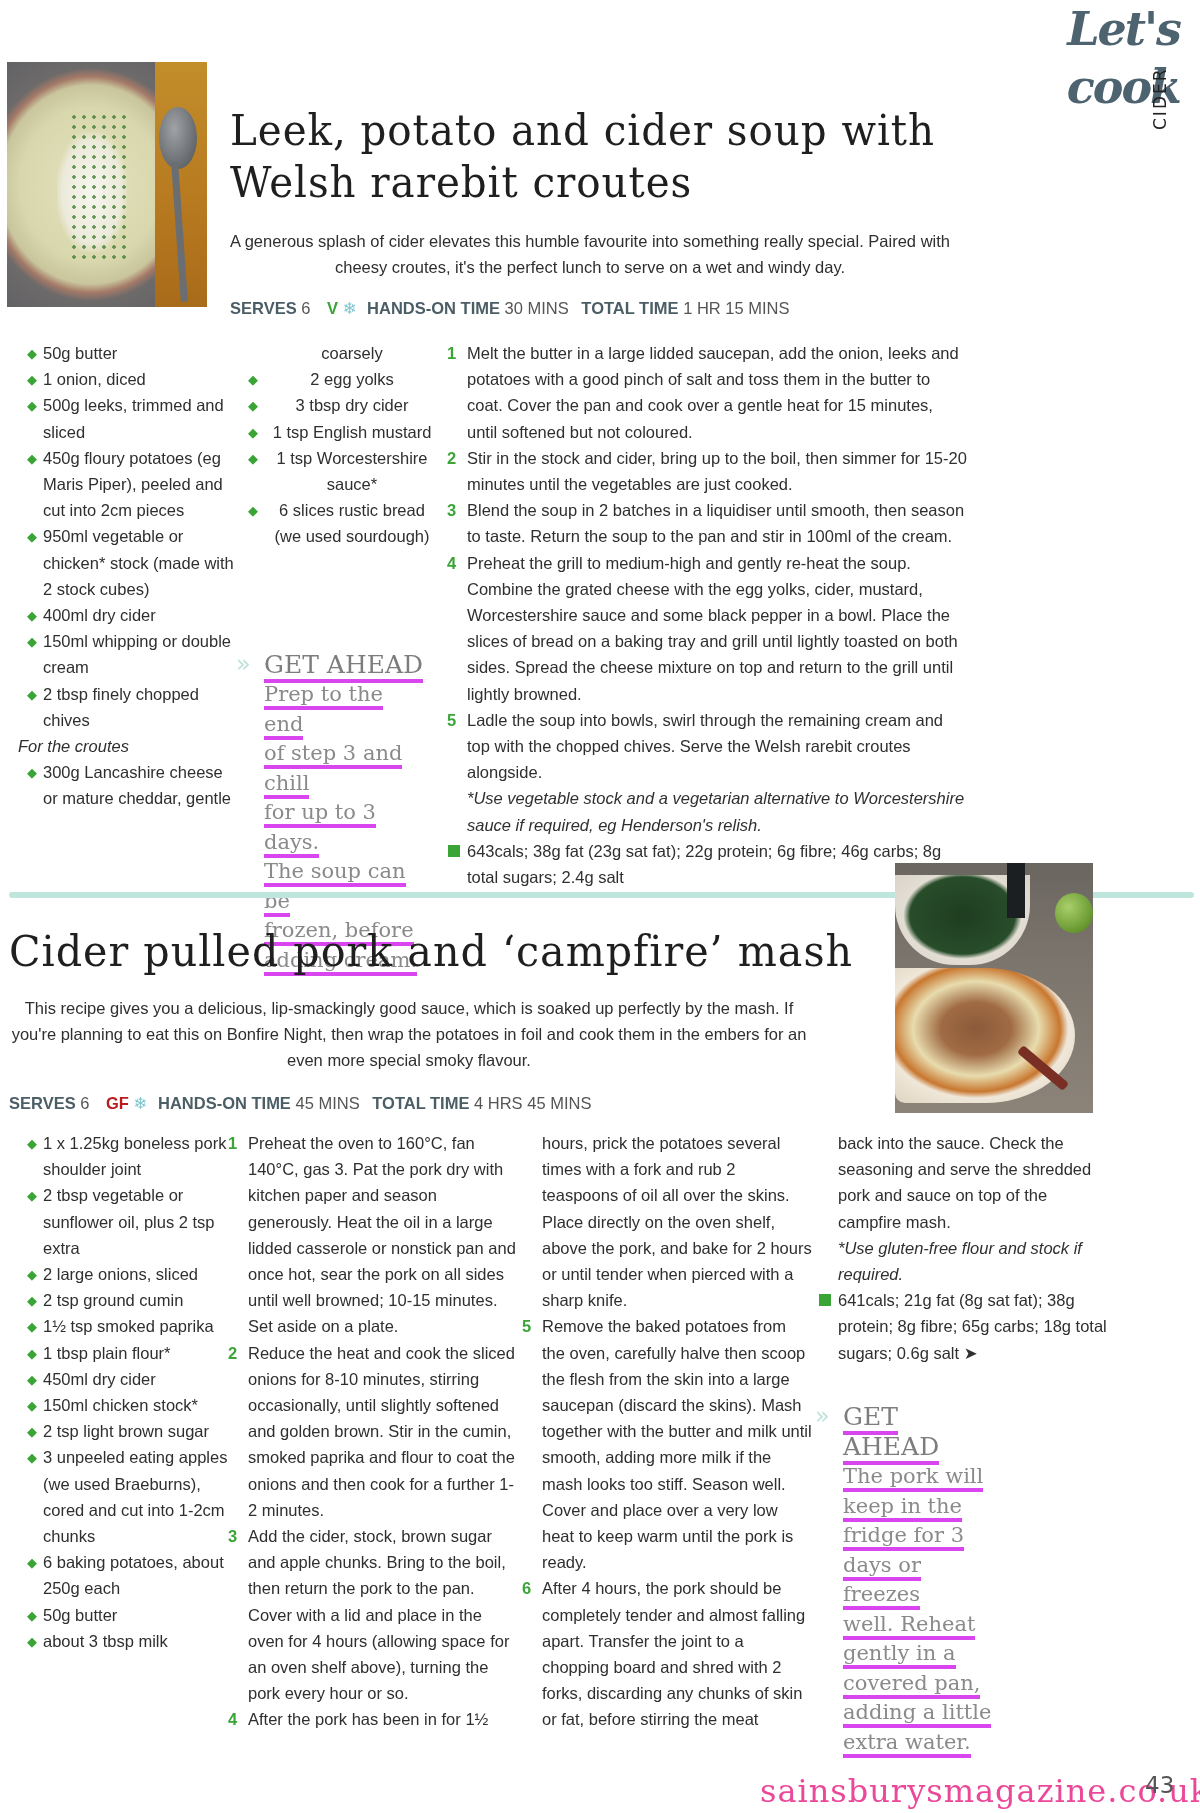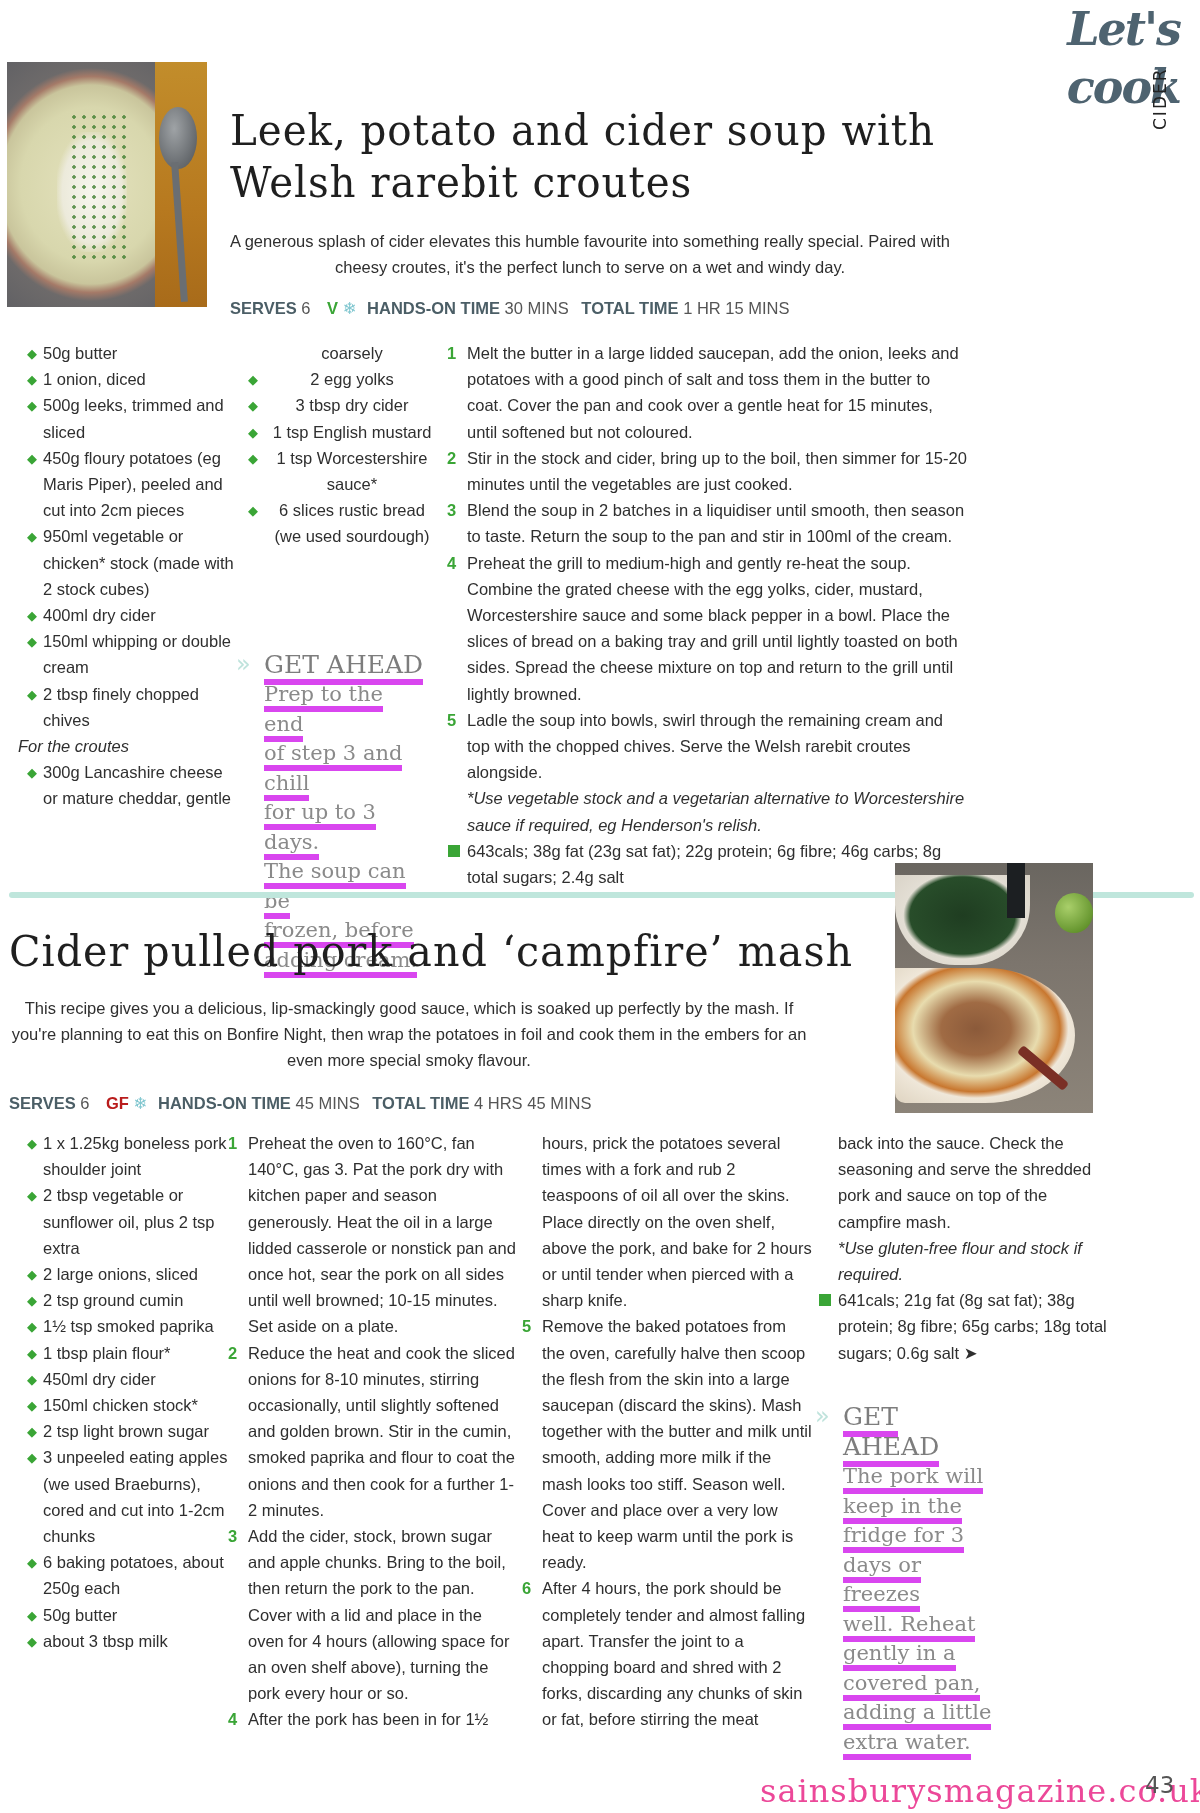--- a/index.html
+++ b/index.html
@@ -69,21 +69,21 @@
 
   .method-soup { left: 447px; top: 340px; width: 520px; }
   .method-pork-1 { left: 228px; top: 1130px; width: 290px; }
   .method-pork-2 { left: 522px; top: 1130px; width: 290px; }
   .method-pork-3 { left: 818px; top: 1130px; width: 290px; }
 
   
   .getahead { font-family: "DejaVu Serif", serif; color: #8a8a8a; font-size: 21px; line-height: 29.5px; }
   .getahead .chev { position: absolute; left: -28px; top: 0; color: #bfe3dc; font-family: "DejaVu Sans", sans-serif; font-size: 24px; letter-spacing: -6px; }
   .getahead .head { font-size: 25px; line-height: 30px; color: #7d7d7d; }
-  .getahead .line { display: inline; border-bottom: 6px solid #d946ef; }
+  .getahead .line { display: inline; border-bottom: 4px solid #d946ef; }
   .getahead-soup { left: 264px; top: 650px; width: 160px; }
   .getahead-pork { left: 843px; top: 1402px; width: 150px; }
 
   .divider { left: 9px; top: 892px; width: 1185px; height: 6px; background: #bfe6dc; border-radius: 3px; }
 
   .footer-url { left: 760px; top: 1772px; font-family: "DejaVu Serif", serif; font-size: 32px; color: #ec4899; letter-spacing: 1px; }
   .footer-page { left: 1145px; top: 1772px; font-family: "DejaVu Sans", sans-serif; font-size: 23px; color: #555; }
 </style>
 </head>
 <body>

